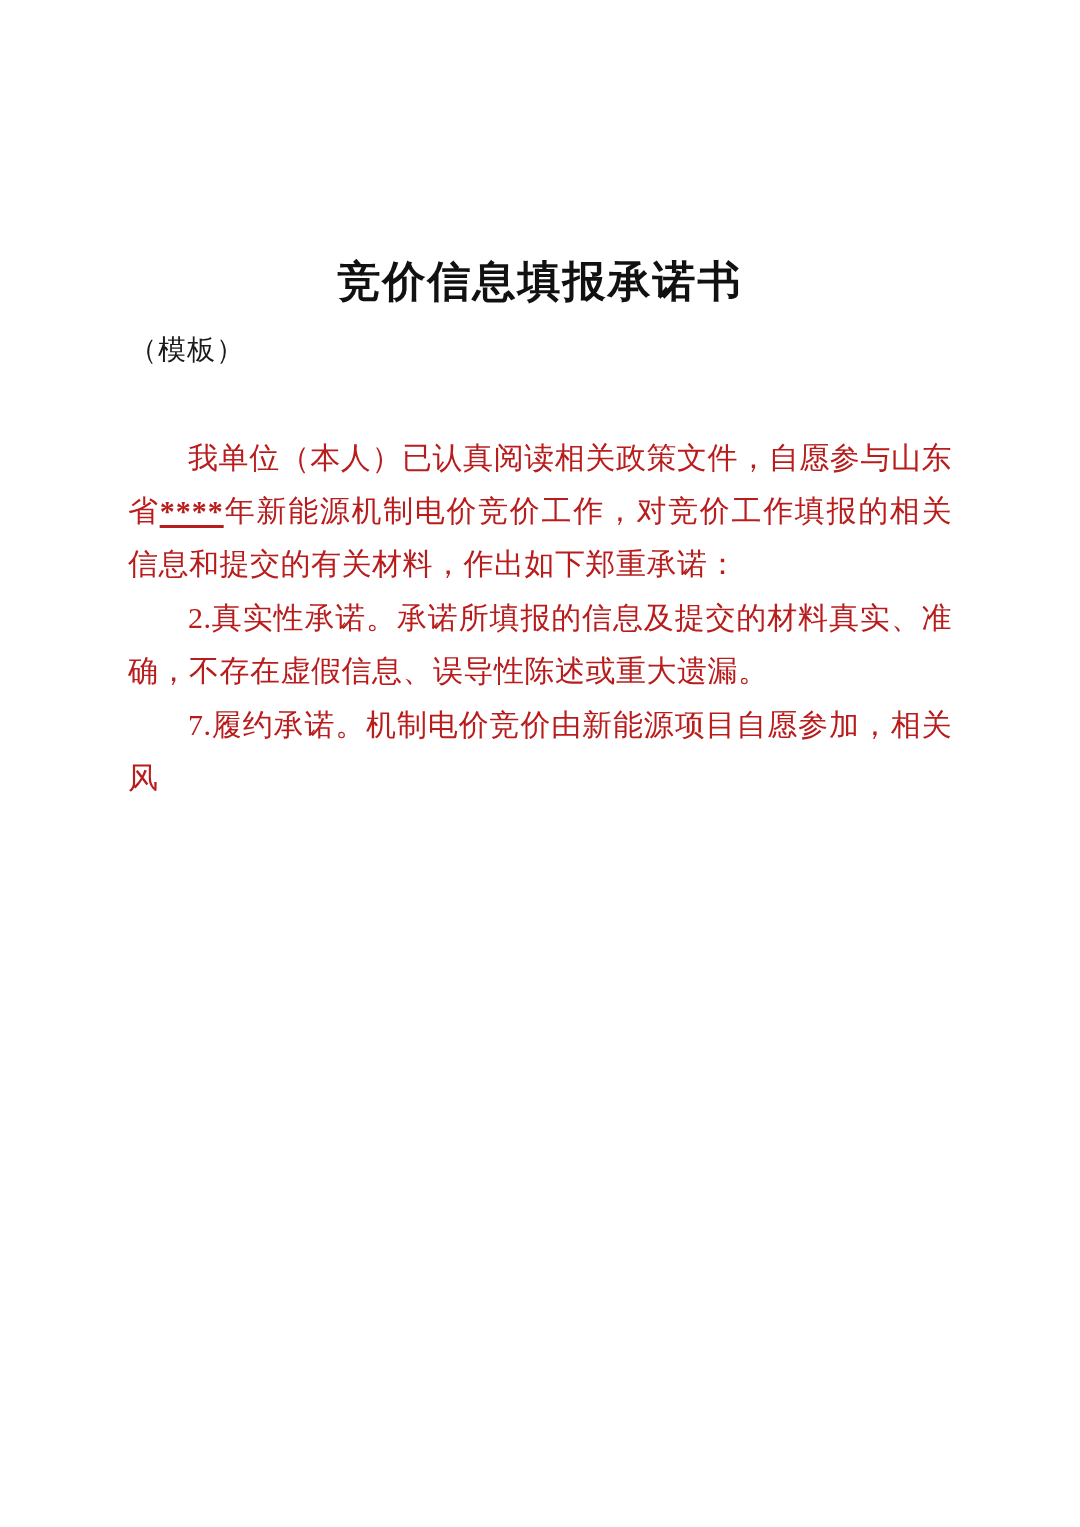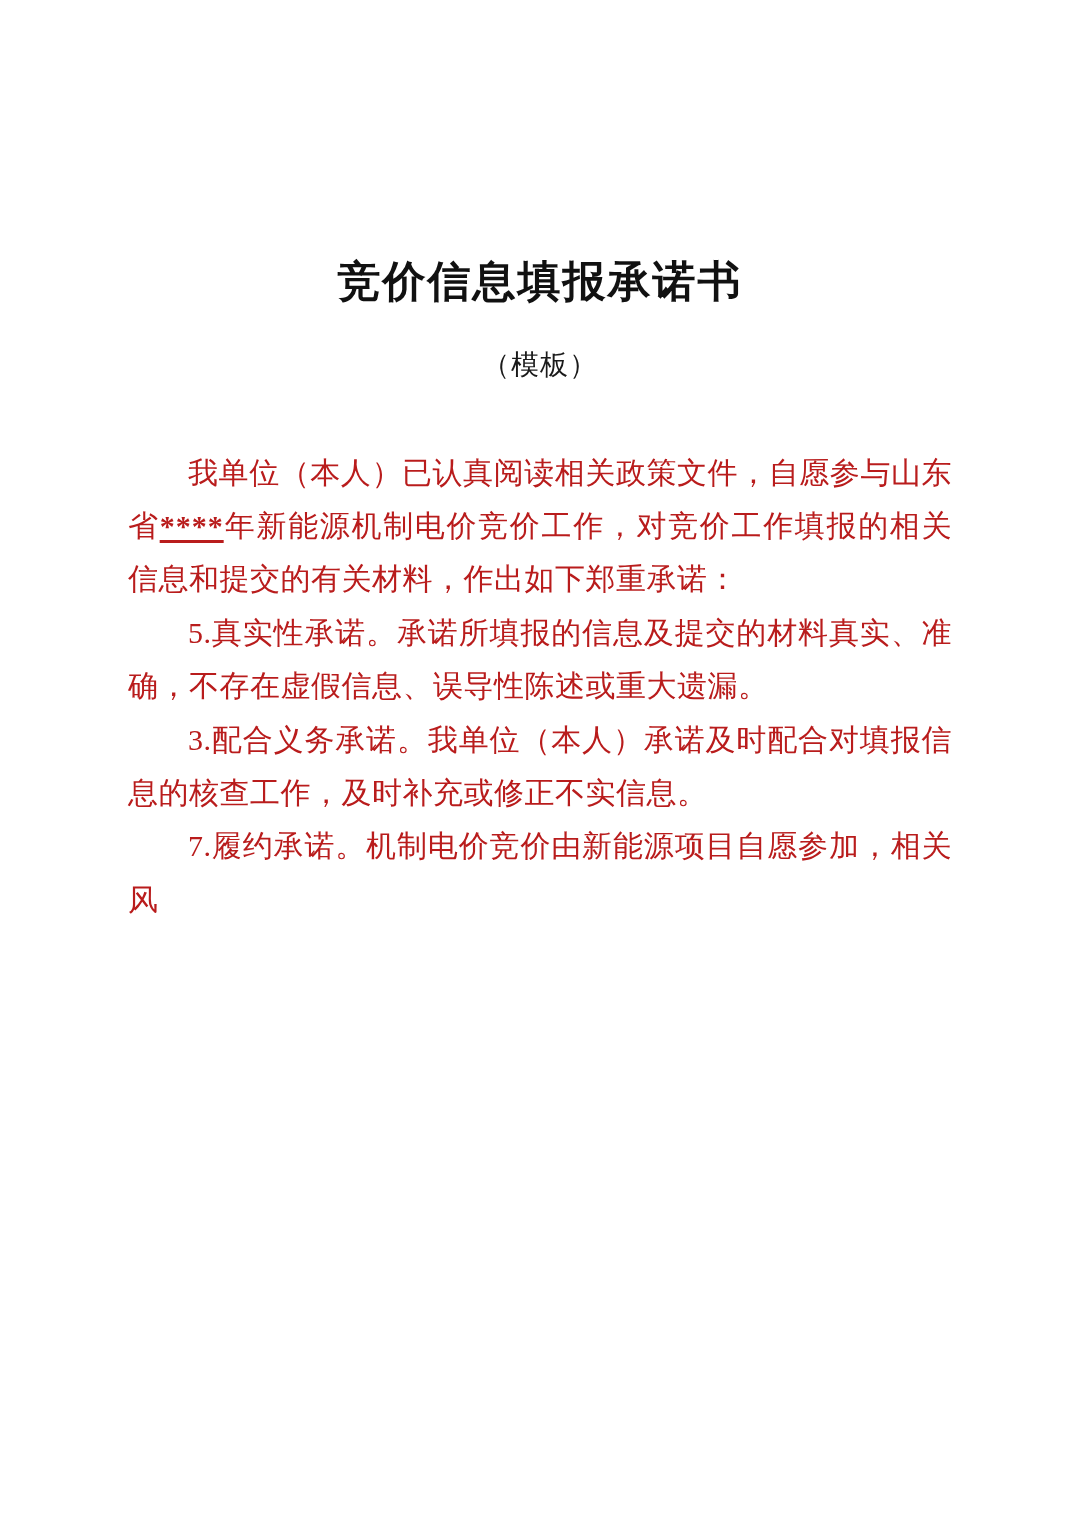--- a/index.html
+++ b/index.html
@@ -29,23 +29,23 @@
     padding-top: 256px;
     text-align: center;
     font-family: "DejaVu Sans", "Liberation Sans", sans-serif;
     font-size: 43px;
     font-weight: 700;
     letter-spacing: 2px;
     color: #111111;
     line-height: 1.2;
   }
   .doc-subtitle {
-    margin: 16px;
+    margin: 1px;
     padding-top: 22px;
-    text-align: center;
+    text-align: left;
     font-family: "Liberation Serif", "DejaVu Serif", serif;
     font-size: 28px;
     font-weight: 400;
     color: #1a1a1a;
     letter-spacing: 1px;
   }
   .para {
     margin: 0;
     font-size: 30px;
     line-height: 1.78;
@@ -74,22 +74,21 @@
   <div class="doc-body">
 
     <h1 class="doc-title">竞价信息填报承诺书</h1>
 
     <div class="doc-subtitle">（模板）</div>
 
     <p class="para indent first">
       <span>我单位（本人）已认真阅读相关政策文件，自愿参与山东省</span><span class="underline-blank">****</span><span>年新能源机制电价竞价工作，对竞价工作填报的相关信息和提交的有关材料，作出如下郑重承诺：</span>
     </p>
 
-    <p class="para indent">5.真实性承诺。承诺所填报的信息及提交的材料真实、准确，不存在虚假信息、误导性陈述或重大遗漏。</p>
+    <p class="para indent">2.真实性承诺。承诺所填报的信息及提交的材料真实、准确，不存在虚假信息、误导性陈述或重大遗漏。</p>
 
 
-    <p class="para indent">3.配合义务承诺。我单位（本人）承诺及时配合对填报信息的核查工作，及时补充或修正不实信息。</p>
 
 
     <p class="para indent">7.履约承诺。机制电价竞价由新能源项目自愿参加，相关风</p>
 
   </div>
 </div>
 
 </body></html>

